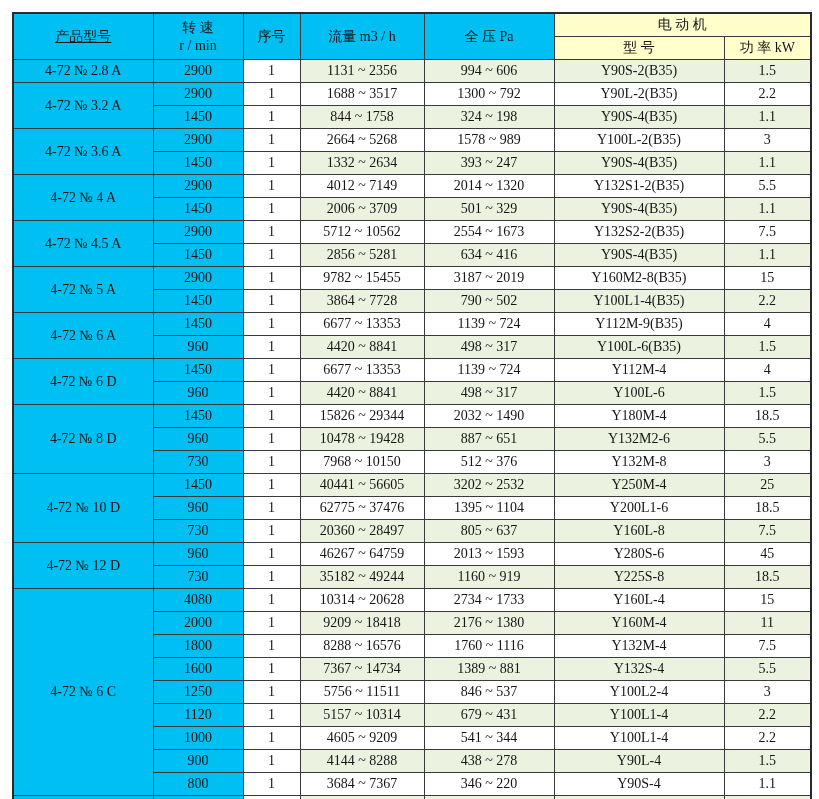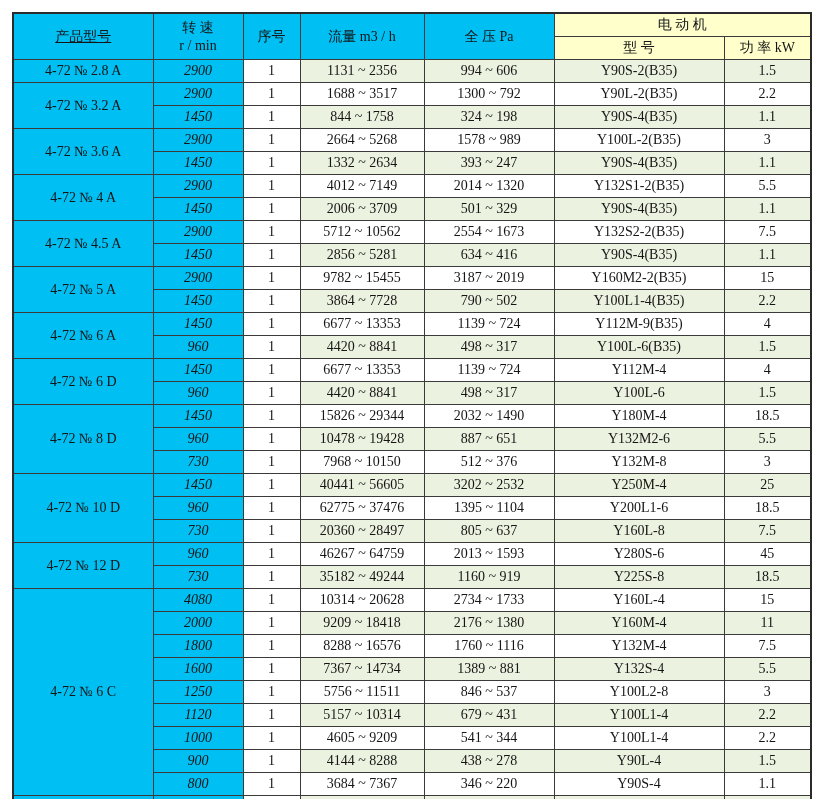--- a/index.html
+++ b/index.html
@@ -37,21 +37,21 @@
   }
   table.spec { border: 2px solid #2b2b2b; }
   th.cyan  { background: var(--cyan); }
   th.yellow{ background: var(--yellow); }
   th.product-h { text-align: left; padding-left: 4px; text-decoration: underline; }
   td.product {
     background: var(--cyan);
     text-align: left;
     padding-left: 4px;
   }
-  td.speed { background: var(--cyan); font-style: italic; }
+  td.speed { background: var(--cyan); }
   td.seq   { background: #ffffff; }
   td.stripe{ background: #ffffff; }
   tr.pale td.stripe { background: var(--pale); }
   .hdr-line { display: block; line-height: 1.25; }
 </style>
 </head>
 <body>
 
 <table class="spec">
   <colgroup>
@@ -157,21 +157,21 @@
         <td class="stripe">634 ~ 416</td>
         <td class="stripe">Y90S-4(B35)</td>
         <td class="stripe">1.1</td>
       </tr>
       <tr>
         <td class="product" rowspan="2">4-72 № 5 A</td>
         <td class="speed">2900</td>
         <td class="seq">1</td>
         <td class="stripe">9782 ~ 15455</td>
         <td class="stripe">3187 ~ 2019</td>
-        <td class="stripe">Y160M2-2(B35)</td>
+        <td class="stripe">Y160M2-8(B35)</td>
         <td class="stripe">15</td>
       </tr>
       <tr class="pale">
         <td class="speed">1450</td>
         <td class="seq">1</td>
         <td class="stripe">3864 ~ 7728</td>
         <td class="stripe">790 ~ 502</td>
         <td class="stripe">Y100L1-4(B35)</td>
         <td class="stripe">2.2</td>
       </tr>
@@ -307,21 +307,21 @@
         <td class="stripe">7367 ~ 14734</td>
         <td class="stripe">1389 ~ 881</td>
         <td class="stripe">Y132S-4</td>
         <td class="stripe">5.5</td>
       </tr>
       <tr>
         <td class="speed">1250</td>
         <td class="seq">1</td>
         <td class="stripe">5756 ~ 11511</td>
         <td class="stripe">846 ~ 537</td>
-        <td class="stripe">Y100L2-8</td>
+        <td class="stripe">Y100L2-4</td>
         <td class="stripe">3</td>
       </tr>
       <tr class="pale">
         <td class="speed">1120</td>
         <td class="seq">1</td>
         <td class="stripe">5157 ~ 10314</td>
         <td class="stripe">679 ~ 431</td>
         <td class="stripe">Y100L1-4</td>
         <td class="stripe">2.2</td>
       </tr>

